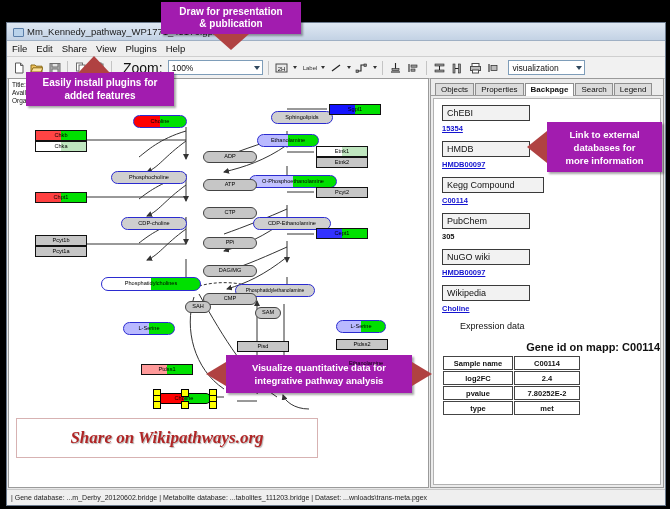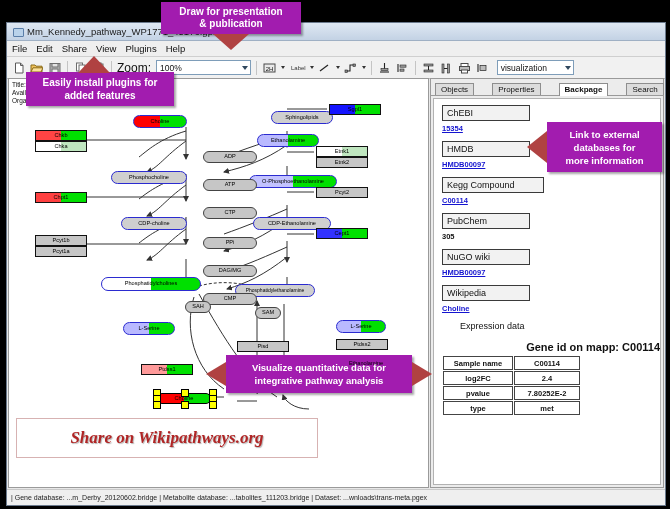--- a/index.html
+++ b/index.html
@@ -15,21 +15,21 @@
   .titlebar .tb-icon:before{content:"";position:absolute;left:1px;top:2px;width:9px;height:7px;
         border:1px solid #5a7ea8;background:#b9d2ea;border-radius:1px;}
   .tb-title{font-size:9.5px;color:#1a1a1a;white-space:nowrap;overflow:hidden;}
 
   .menubar{height:15px;background:#efefef;border-bottom:1px solid #cfcfcf;display:flex;align-items:center;padding-left:5px;gap:9px;}
   .menubar span{font-size:9.5px;color:#111;}
 
   .toolbar{height:21px;background:#f1f1f1;border-bottom:1px solid #bcbcbc;display:flex;align-items:center;padding-left:4px;gap:3px;}
   .tb-btn{width:15px;height:15px;display:flex;align-items:center;justify-content:center;}
   .tb-sep{width:1px;height:14px;background:#c4c4c4;margin:0 2px;}
-  .zoomlabel{font-size:12px;color:#111;margin-left:0;margin-right:2px;}
+  .zoomlabel{font-size:14px;color:#111;margin-left:6px;margin-right:2px;}
   .combo{height:13px;background:#fff;border:1px solid #7e9db9;display:flex;align-items:center;
         justify-content:space-between;padding:0 2px 0 3px;font-size:8.5px;color:#111;}
   .combo .carot{width:0;height:0;border-left:3px solid transparent;border-right:3px solid transparent;border-top:4px solid #31485e;}
   .mini-caret{width:0;height:0;border-left:2.5px solid transparent;border-right:2.5px solid transparent;border-top:3.5px solid #333;margin-left:1px;}
 
   
   .body{position:absolute;left:0;top:54px;right:0;bottom:16px;display:flex;}
   .canvas-wrap{position:relative;flex:1;background:#fff;border:1px solid #9a9a9a;margin:1px;overflow:hidden;}
   .side{width:232px;background:#ececec;border:1px solid #9a9a9a;margin:1px 1px 1px 0;display:flex;flex-direction:column;}
 
@@ -44,21 +44,21 @@
   .metab{border:1.2px solid #2b2bd0;border-radius:9px;background:#cfcfcf;}
   .cof{border:1px solid #444;border-radius:8px;background:#c6c6c6;font-size:5.6px;}
   .gene{border:1.2px solid #111;background:#c6c6c6;}
   .lbl{position:relative;z-index:3;}
 
   .statusbar{position:absolute;left:0;right:0;bottom:0;height:15px;background:#efefef;border-top:1px solid #c9c9c9;
         display:flex;align-items:center;padding-left:4px;}
   .statusbar .st{font-size:7px;color:#222;}
 
   
-  .tabs{display:flex;align-items:flex-end;height:16px;padding-left:4px;gap:18px;background:#ececec;border-bottom:1px solid #9a9a9a;}
+  .tabs{display:flex;align-items:flex-end;height:16px;padding-left:4px;gap:1px;background:#ececec;border-bottom:1px solid #9a9a9a;}
   .tab{font-size:8px;padding:1px 5px 1px;border:1px solid #8e8e8e;border-bottom:none;background:#dcdcdc;color:#111;}
   .tab.active{background:#fff;font-weight:bold;padding-bottom:2px;margin-bottom:-1px;}
   .sidebody{flex:1;background:#fff;margin:2px;border:1px solid #b2b2b2;overflow:hidden;position:relative;padding:6px 0 0 8px;}
   .dbbox{width:78px;border:1.5px solid #3a3a3a;background:#f2f2f2;font-size:9px;font-weight:normal;color:#111;
          padding:2px 4px;margin-bottom:3px;}
   .dblink{font-size:7.5px;color:#1414d0;text-decoration:underline;font-weight:bold;margin-bottom:8px;display:block;}
   .dbplain{font-size:7.5px;color:#111;font-weight:bold;margin-bottom:8px;display:block;}
   .exprhead{font-size:9px;font-weight:normal;color:#111;margin:4px 8px 10px 0;padding-left:18px;}
   .geneid{font-size:11px;font-weight:bold;color:#111;margin-bottom:2px;text-align:right;}
   table.expr{border-collapse:separate;border-spacing:1px;font-size:7.5px;}

